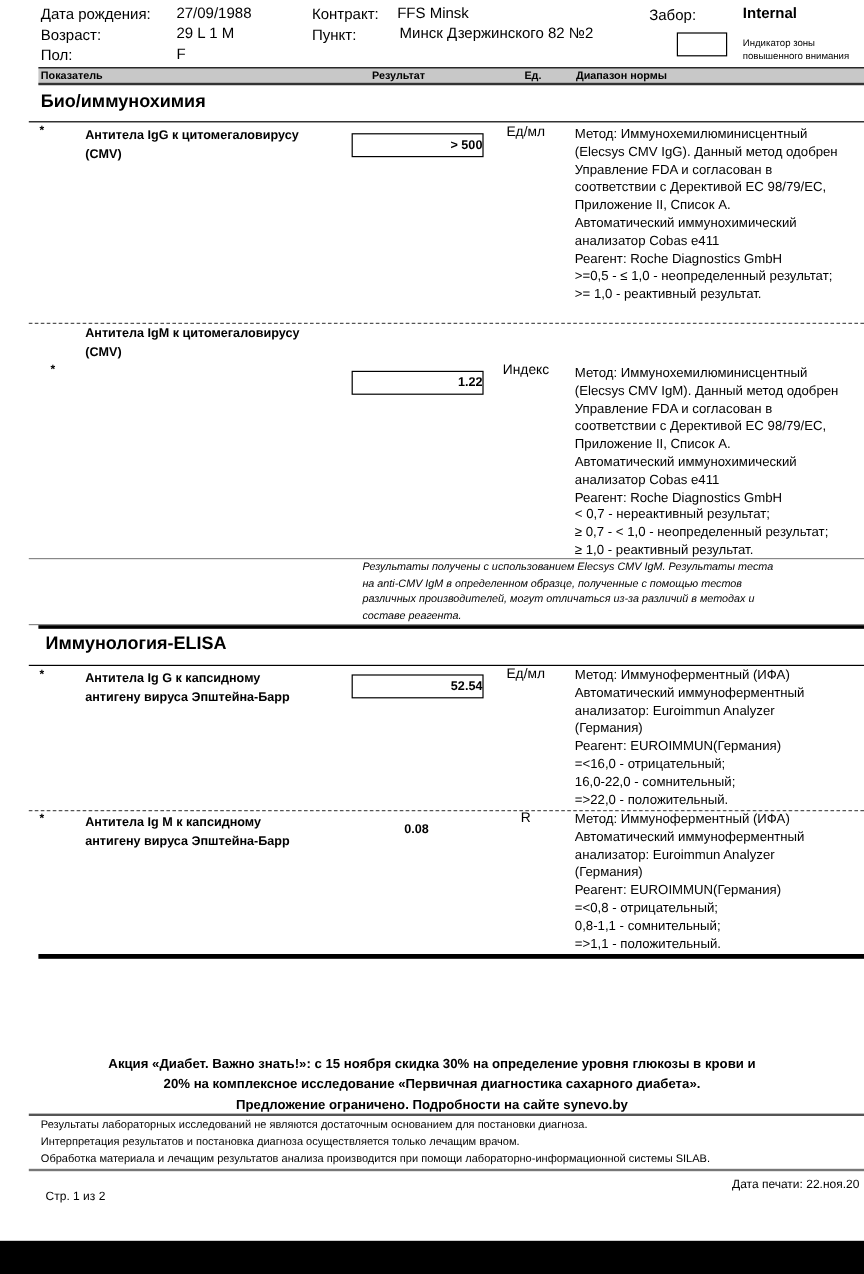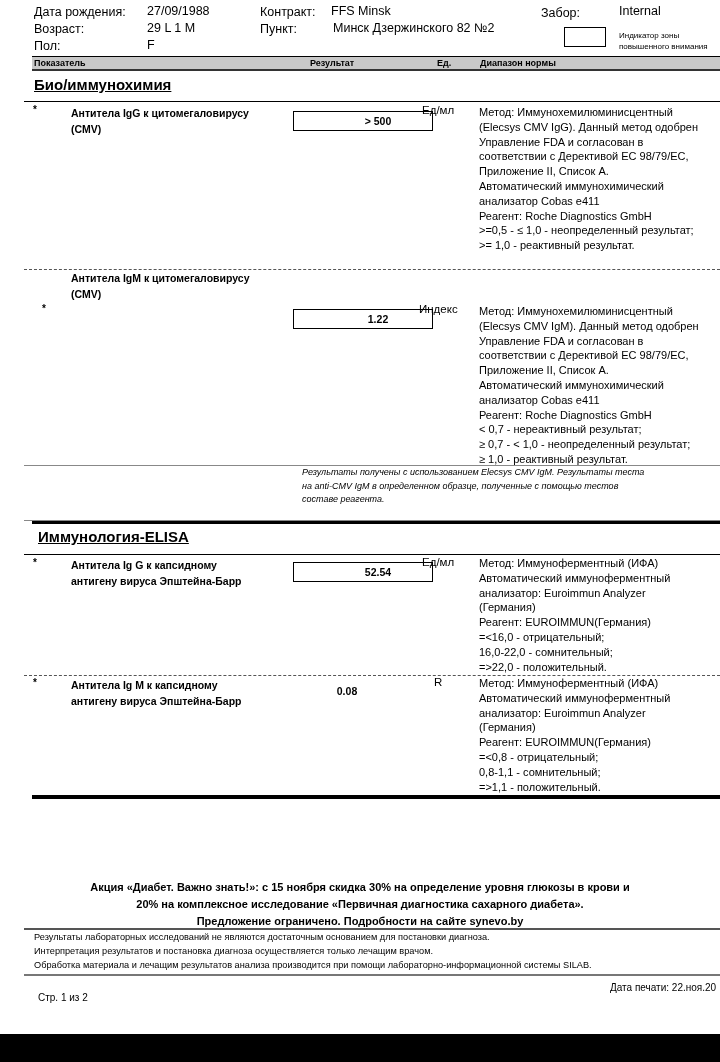--- a/index.html
+++ b/index.html
@@ -1,32 +1,32 @@
 <!DOCTYPE html>
 <html><head>
 <meta charset="utf-8">
 <style>
   html, body { margin:0; padding:0; }
   body { width:720px; height:1062px; background:#ffffff; position:relative; overflow:hidden;
          font-family:"Liberation Sans", sans-serif; color:#000; }
   .abs { position:absolute; }
   .hdr { font-size:12.5px; line-height:16px; white-space:nowrap; }
-  .bold { font-weight:normal; }
+  .bold { font-weight:bold; }
   .colhead { position:absolute; left:32px; top:56px; width:700px; height:12px; background:#c8c8c8;
              border-top:1px solid #000; border-bottom:2px solid #333; font-size:9px; font-weight:bold; }
   .colhead span { position:absolute; top:1px; }
-  .section { font-size:15px; font-weight:bold;text-decoration:underline; }
+  .section { font-size:15px; font-weight:bold; }
   .hline { position:absolute; height:0; border-top:1px solid #000; }
   .dline { position:absolute; height:0; border-top:1px dashed #555; }
   .thick { position:absolute; height:3px; background:#000; }
   .grey { position:absolute; height:0; border-top:1px solid #888; }
   .test-name { position:absolute; font-size:10.5px; font-weight:bold; line-height:16px;margin-left:29px; }
   .star { position:absolute; font-size:10px; font-weight:bold; }
   .result-box { position:absolute; width:108px; height:18px; border:1.5px solid #000; font-size:10.5px;
-                font-weight:bold; text-align:center; line-height:18px;padding-left:30px; }
+                font-weight:bold; text-align:right; line-height:18px; }
   .result-plain { position:absolute; width:108px; font-size:10.5px; font-weight:bold; text-align:center; }
   .unit { position:absolute; font-size:11.5px; }
   .range { position:absolute; left:479px; font-size:11px; line-height:14.8px; white-space:nowrap; }
   .note { position:absolute; left:287px; top:466px; font-size:9px; font-style:italic; line-height:13.5px;margin-left:15px; }
   .promo { position:absolute; left:0; width:720px; top:879px; text-align:center; font-size:11px;
            font-weight:bold; line-height:17px; }
   .footer { position:absolute; left:34px; top:930px; font-size:9.2px; line-height:14px; }
   .blackbar { position:absolute; left:0; top:1034px; width:720px; height:28px; background:#000; }
 </style>
 </head>
@@ -104,20 +104,21 @@
       <div>Реагент: Roche Diagnostics GmbH</div>
       <div>&lt; 0,7 - нереактивный результат;</div>
       <div>≥ 0,7 - &lt; 1,0 - неопределенный результат;</div>
       <div>≥ 1,0 - реактивный результат.</div>
     </div>
 </div>
 <div class="grey" style="left:24px;top:465px;width:696px"></div>
 <div class="note">
     <div>Результаты получены с использованием Elecsys CMV IgM. Результаты теста</div>
     <div>на anti-CMV IgM в определенном образце, полученные с помощью тестов</div>
+    <div>различных производителей, могут отличаться из-за различий в методах и</div>
     <div>составе реагента.</div>
   </div>
 <div class="grey" style="left:24px;top:520px;width:696px"></div>
 <div class="thick" style="left:32px;top:521px;width:688px"></div>
 
 <div class="abs section" style="left:38px;top:528px">Иммунология-ELISA</div>
 <div class="hline" style="left:24px;top:554px;width:696px"></div>
 
 <div>
   <span class="star" style="left:33px;top:557px">*</span>

